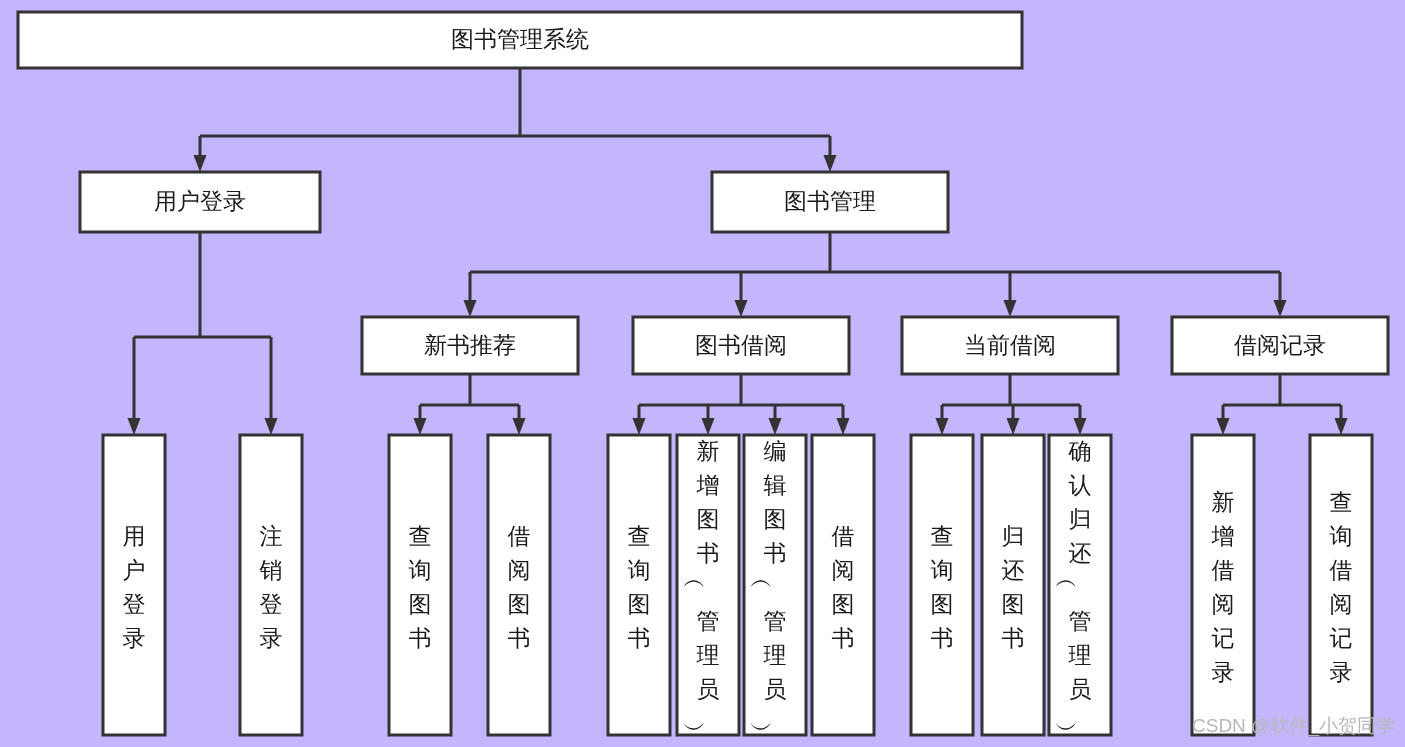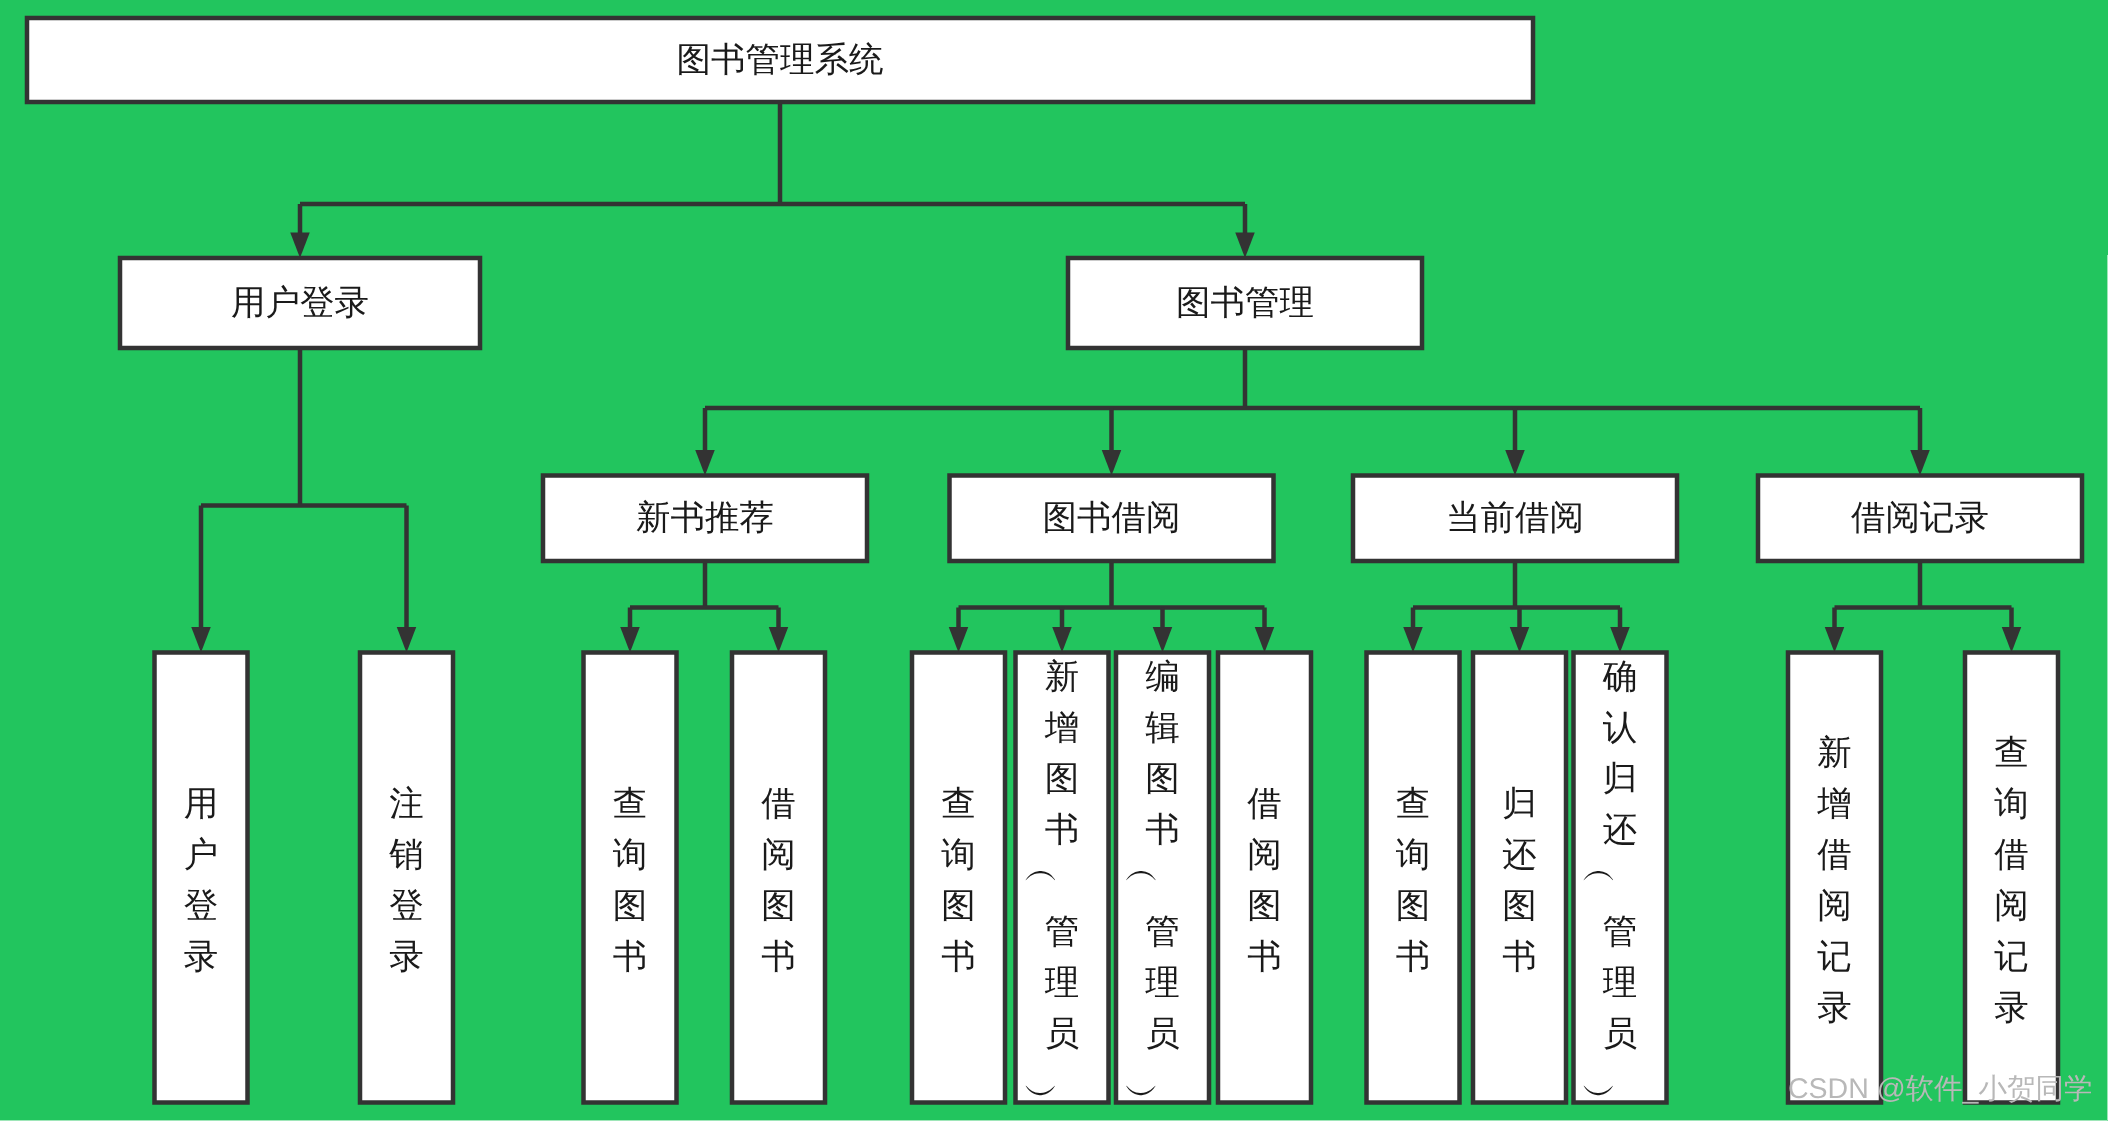--- a/index.html
+++ b/index.html
@@ -8,21 +8,21 @@
     padding: 0;
     background: #ffffff;
   }
   body {
     font-family: "Liberation Sans", "DejaVu Sans", sans-serif;
   }
   #diagram-root {
     position: relative;
     width: 1405px;
     height: 747px;
-    background: #22c55e;
+    background: #c4b5fd;
     overflow: hidden;
   }
   svg.diagram-canvas {
     position: absolute;
     left: 0;
     top: 0;
     width: 1405px;
     height: 747px;
     display: block;
   }

